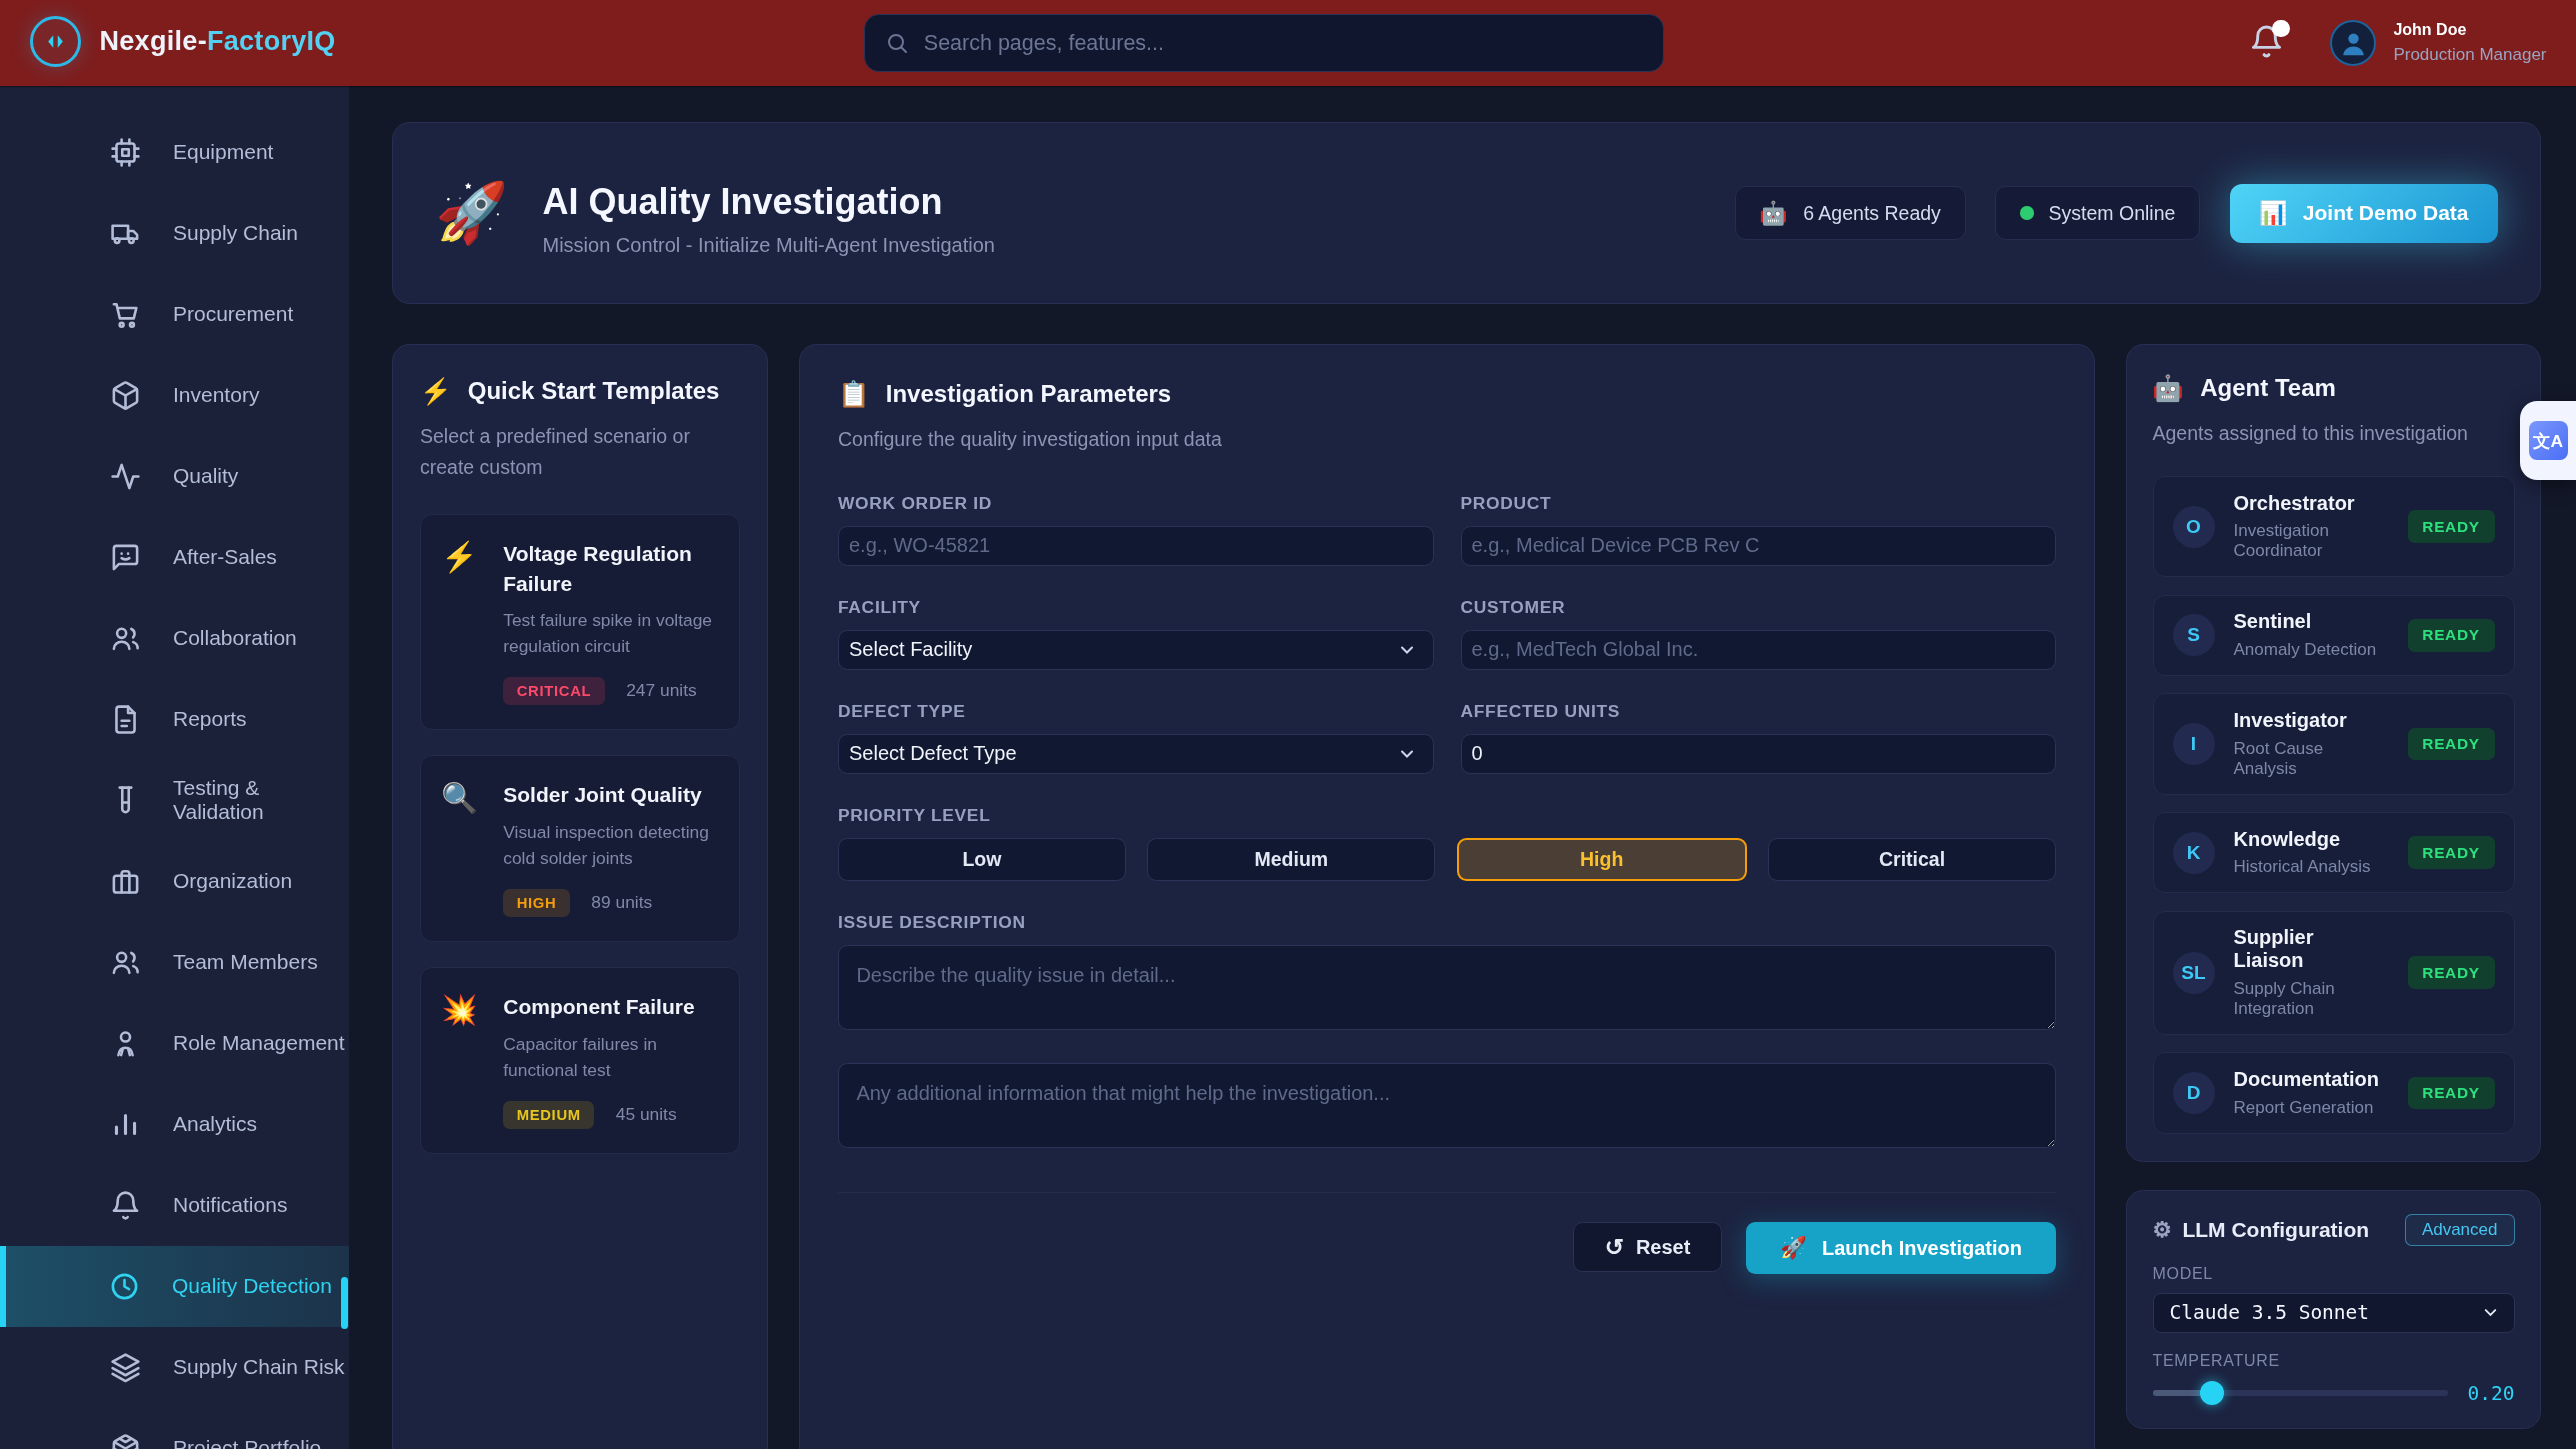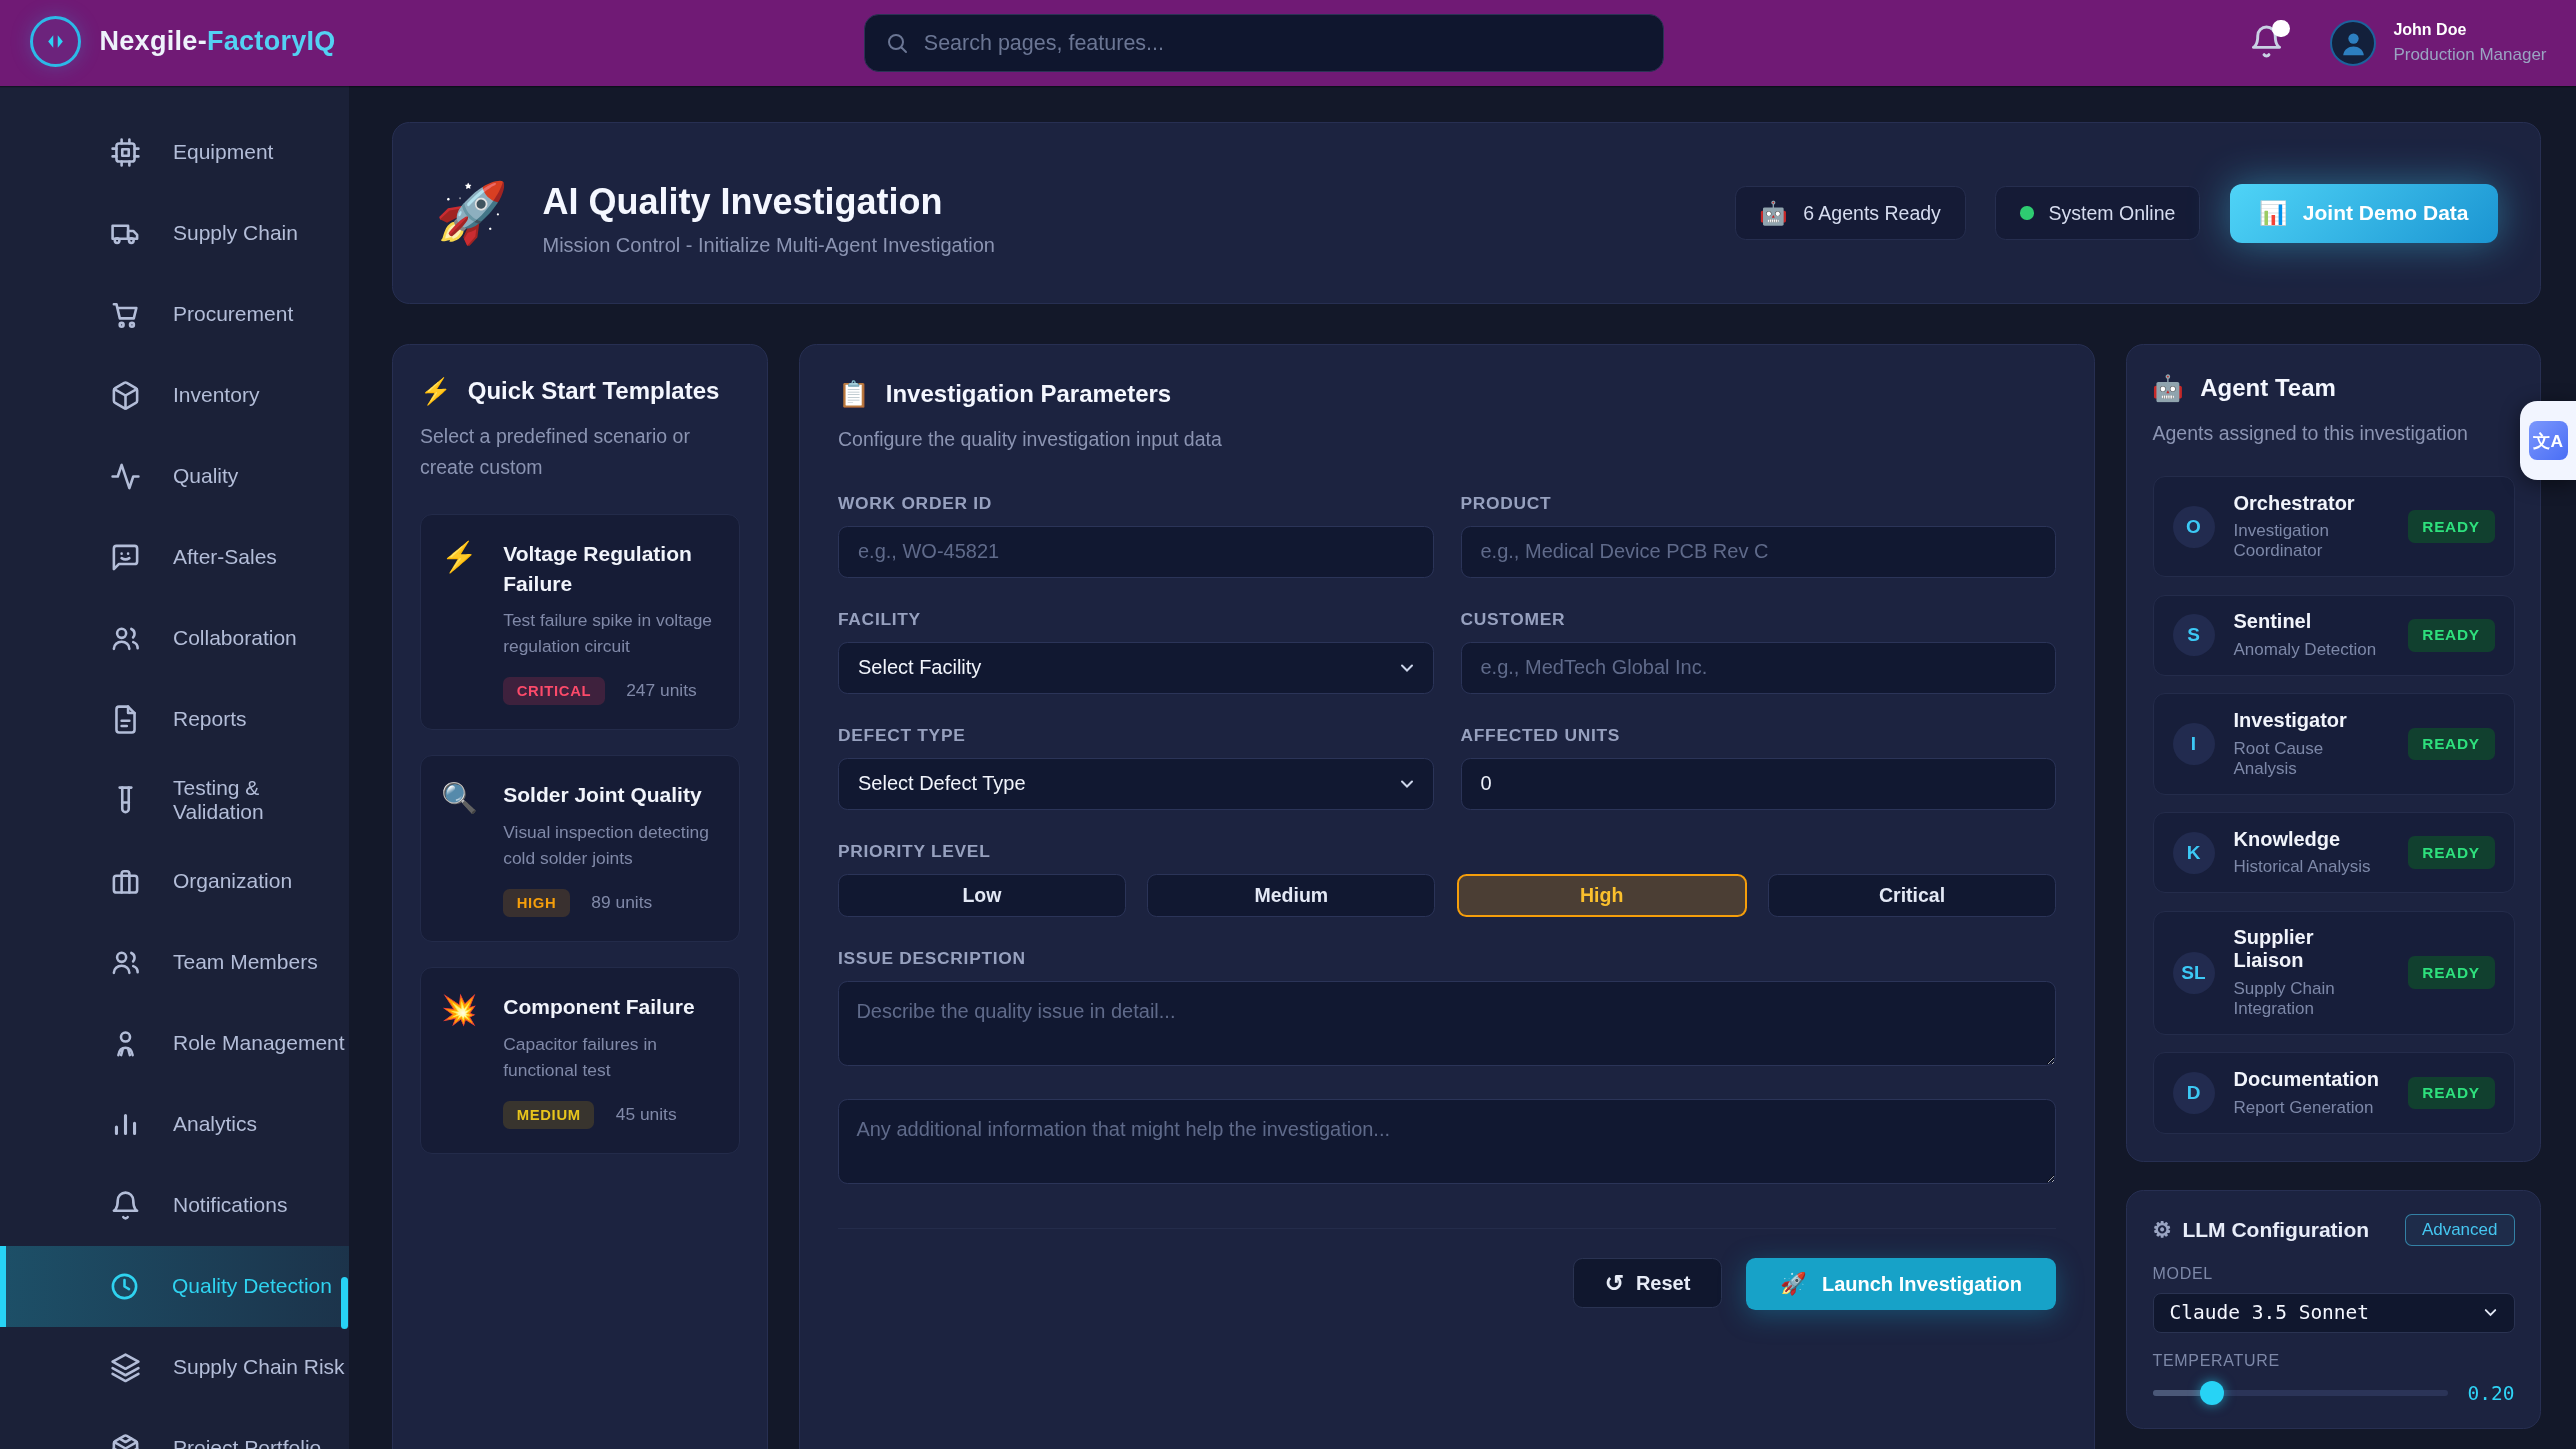--- a/index.html
+++ b/index.html
@@ -1,21 +1,21 @@
 <!DOCTYPE html>
 <html style="font-size:10.7px"><head>
 <meta charset="utf-8">
 <style>
   * { margin:0; padding:0; box-sizing:border-box; }
   html,body { width:2576px; height:1449px; overflow:hidden; background:#10162a;
               font-family:"Liberation Sans", sans-serif; color:#eef2fb; }
   .mono { font-family:"DejaVu Sans Mono", monospace; }
 
   
-  .navbar { position:absolute; top:0; left:0; right:0; height:86px; background:#701a75;
+  .navbar { position:absolute; top:0; left:0; right:0; height:86px; background:#7f1d1d;
             box-shadow:0 1.3px 0 rgba(0,0,0,.35); z-index:20; }
   .brand { position:absolute; left:29.5px; top:16px; display:flex; align-items:center; gap:19px; }
   .logo-ring { width:51px; height:51px; border-radius:50%; border:3.4px solid #2cb9e8;
                display:flex; align-items:center; justify-content:center; background:rgba(44,185,232,.06);
                box-shadow:0 0 20px rgba(44,185,232,.25);}
   .logo-ring svg { width:27px; height:27px; }
   .brand-text { font-size:27px; font-weight:bold; letter-spacing:0.3px; }
   .brand-text .b2 { color:#53d1f3; }
   .searchbar { position:absolute; left:864px; top:14px; width:800px; height:58px;
                background:#0f162e; border:1.3px solid #2a3354; border-radius:14.8px;
@@ -89,22 +89,22 @@
   .sev.critical { background:rgba(244,63,94,.18); color:#fb4a6a; }
   .sev.high { background:rgba(245,158,11,.16); color:#f59e0b; }
   .sev.medium { background:rgba(234,179,8,.16); color:#e8c51c; }
   .tpl-units { font-size:17.4px; color:#8089a8; }
 
   
   .form-panel { padding:34px 38px; }
   .form-grid { margin-top:38px; display:grid; grid-template-columns:1fr 1fr; column-gap:27px; row-gap:31px; }
   .field label, .flabel { display:block; font-size:17.4px; font-weight:bold; letter-spacing:0.7px;
                           color:#97a1bf; margin-bottom:12px; }
-  .control { width:100%; height:52px; background:#111831; border:1.3px solid #2b3458; border-radius:9.4px;
-             font-size:20px; color:#eef2fb; padding:0 19px; outline:none;
+  .control { width:100%; height:40px; background:#111831; border:1.3px solid #2b3458; border-radius:9.4px;
+             font-size:20px; color:#eef2fb; padding:0 10px; outline:none;
              font-family:"Liberation Sans",sans-serif; }
   .control::placeholder { color:#5f6a8a; }
   .selectbox { position:relative; display:flex; align-items:center; cursor:pointer; }
   .selectbox .control-text { font-size:20px; color:#f1f4fb; }
   .selectbox svg { position:absolute; right:16px; width:20px; height:20px; stroke:#cdd5ea; }
   .span2 { grid-column:1 / span 2; }
   .prio-row { display:flex; gap:21.5px; }
   .prio-btn { flex:1; height:43px; border-radius:9.4px; background:#111831; border:1.3px solid #2b3458;
               color:#e3e8f5; font-size:19.5px; font-weight:600; cursor:pointer;
               font-family:"Liberation Sans",sans-serif; }

